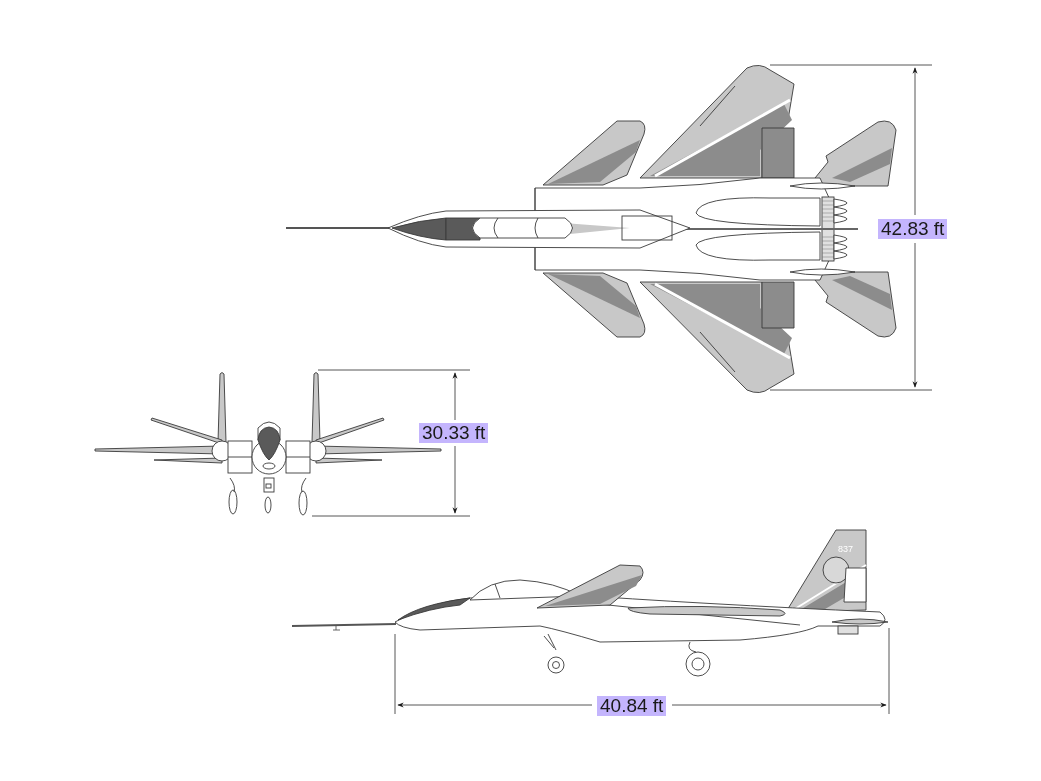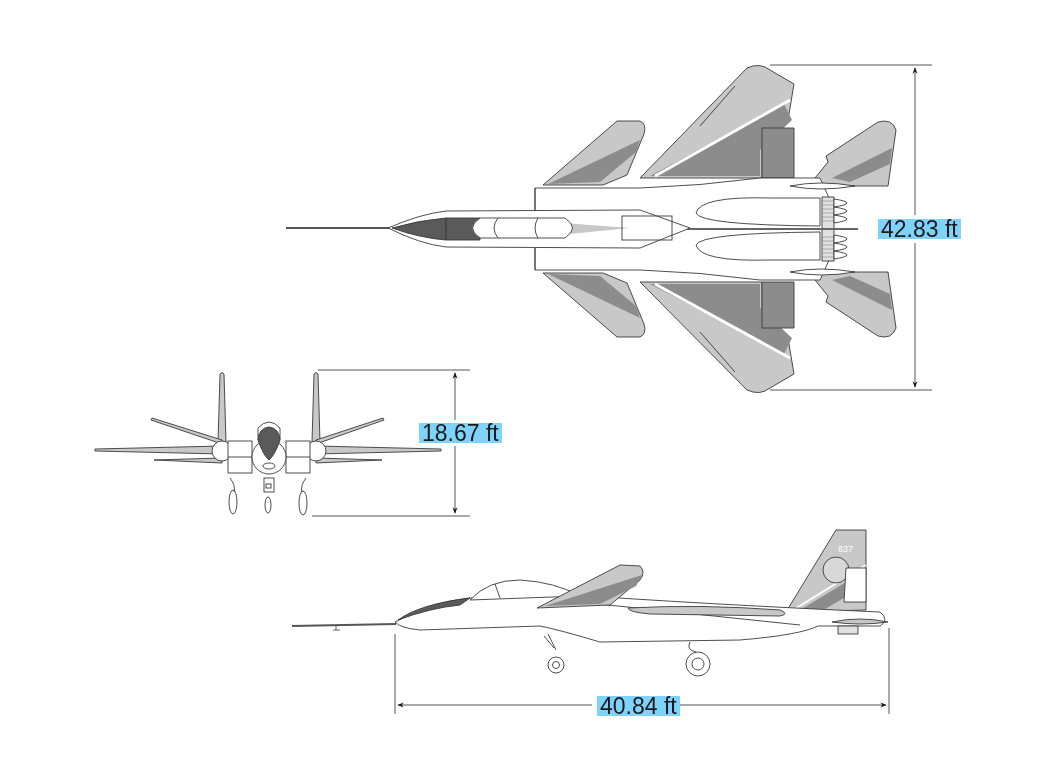--- a/index.html
+++ b/index.html
@@ -1,18 +1,18 @@
 <!DOCTYPE html>
 <html><head>
 <meta charset="utf-8">
 <style>
   html, body { margin:0; padding:0; background:#ffffff; }
   body { width:1041px; height:781px; position:relative; overflow:hidden; font-family:"Liberation Sans", sans-serif; }
   svg { position:absolute; left:0; top:0; }
-  .dim-label { position:absolute; font-family:"Liberation Sans", sans-serif; font-size:23px; color:#1a1a1a; background:#7dd3fc; line-height:20px; padding:0 3px; white-space:nowrap; }
+  .dim-label { position:absolute; font-family:"Liberation Sans", sans-serif; font-size:19px; color:#1a1a1a; background:#c4b5fd; line-height:20px; padding:0 3px; white-space:nowrap; }
   .tailnum { font-family:"Liberation Sans", sans-serif; font-size:9px; fill:#ffffff; }
 </style>
 </head>
 <body>
 
 <svg width="1041" height="781" viewBox="0 0 1041 781">
   <defs>
     <marker id="arrow" viewBox="0 0 10 10" refX="9" refY="5" markerWidth="7" markerHeight="7" orient="auto-start-reverse">
       <path d="M0,1 L10,5 L0,9 L3,5 z" fill="#1a1a1a"></path>
     </marker>
@@ -171,14 +171,14 @@
 
   <g stroke="#444" stroke-width="0.9">
     <line x1="395" y1="634" x2="395" y2="714"></line>
     <line x1="889" y1="628" x2="889" y2="714"></line>
     <line x1="398" y1="705" x2="592" y2="705" marker-start="url(#arrow)"></line>
     <line x1="672" y1="705" x2="886" y2="705" marker-end="url(#arrow)"></line>
   </g>
 </svg>
 
 <div class="dim-label" style="left:878px; top:219px;">42.83 ft</div>
-<div class="dim-label" style="left:419px; top:423px;">18.67 ft</div>
+<div class="dim-label" style="left:419px; top:423px;">30.33 ft</div>
 <div class="dim-label" style="left:597px; top:696px;">40.84 ft</div>
 
 </body></html>

